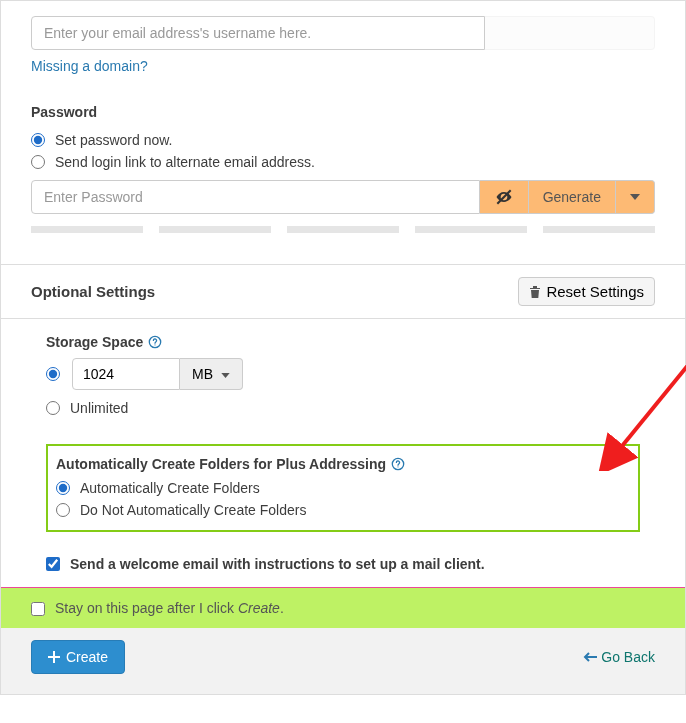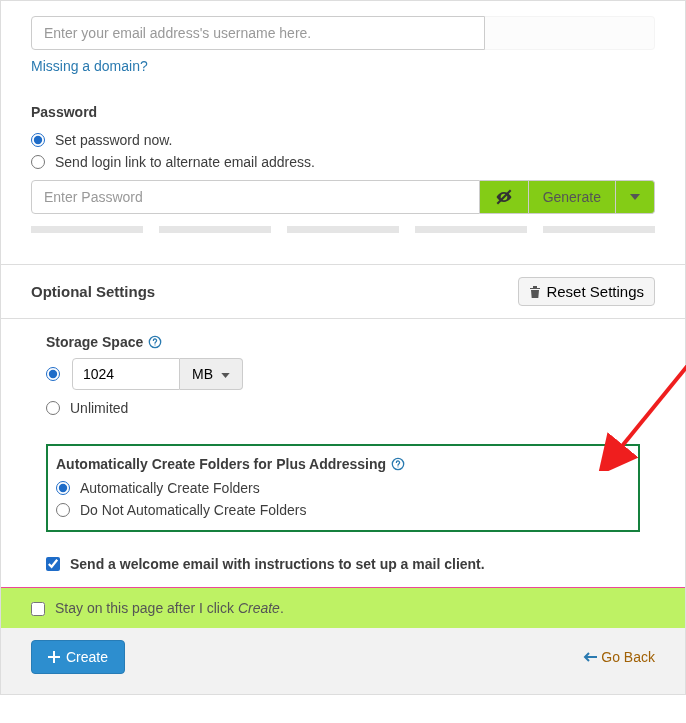--- a/index.html
+++ b/index.html
@@ -12,41 +12,41 @@
 .input-group { display: flex; width: 100%; }
 .text-input { flex: 1; padding: 8px 12px; border: 1px solid #ccc; border-radius: 4px 0 0 4px; font-size: 14px; color: #333; }
 .text-input::placeholder { color: #999; }
 .domain-box { display: flex; align-items: center; padding: 0 8px; gap: 8px; border: 1px solid #ddd; border-left: none; border-radius: 0 4px 4px 0; background: #f8f8f8; min-width: 170px; opacity: 0.3; }
 .link { color: #2a7ab0; text-decoration: none; font-size: 14px; display: inline-block; margin-top: 8px; }
 .radio-row { display: flex; align-items: center; gap: 10px; margin-bottom: 6px; font-size: 14px; color: #3d3d3d; }
 .radio { width: 14px; height: 14px; accent-color: #1e6cc8; }
 .password-group { display: flex; margin-top: 10px; }
 .pw-input { flex: 1; padding: 8px 12px; border: 1px solid #ccc; border-radius: 4px 0 0 4px; font-size: 14px; }
 .pw-input::placeholder { color: #999; }
-.pw-btn { padding: 0 14px; border: 1px solid #ccc; border-left: none; background: #84cc16; display: flex; align-items: center; justify-content: center; font-size: 14px; color: #555; cursor: pointer; }
+.pw-btn { padding: 0 14px; border: 1px solid #ccc; border-left: none; background: #fdba74; display: flex; align-items: center; justify-content: center; font-size: 14px; color: #555; cursor: pointer; }
 .pw-btn:last-of-type { border-radius: 0 4px 4px 0; }
 .strength-bars { display: flex; gap: 16px; margin-top: 12px; }
 .bar { height: 7px; background: #e5e5e5; border-radius: 0; flex: 1; }
 .divider { border-top: 1px solid #ddd; margin-top: 16px; }
 .optional-header { display: flex; justify-content: space-between; align-items: center; padding: 12px 30px; border-bottom: 1px solid #ddd; }
 .optional-title { font-weight: 700; color: #3d3d3d; font-size: 15px; }
 .reset-btn { padding: 5px 10px; border: 1px solid #ccc; background: #f5f5f5; border-radius: 4px; font-size: 15px; color: #000000; display: flex; align-items: center; gap: 5px; cursor: pointer; }
 .sub-section { padding: 15px 45px; }
 .storage-row { display: flex; align-items: center; gap: 12px; margin-bottom: 10px; }
 .storage-input { width: 108px; padding: 7px 10px; border: 1px solid #ccc; border-radius: 4px 0 0 4px; font-size: 14px; background: #fff; }
 .unit-btn { padding: 7px 12px; border: 1px solid #ccc; border-left: none; background: #eee; border-radius: 0 4px 4px 0; font-size: 14px; cursor: pointer; }
-.highlight-box { border: 2px solid #15803d; padding: 10px 8px 12px 8px; margin-top: 28px; position: relative; }
+.highlight-box { border: 2px solid #84cc16; padding: 10px 8px 12px 8px; margin-top: 28px; position: relative; }
 .arrow-svg { position: absolute; top: -145px; right: -120px; pointer-events: none; }
 .check-row { display: flex; align-items: center; gap: 10px; font-size: 14px; font-weight: 600; color: #3d3d3d; margin-top: 24px; }
 .checkbox { width: 14px; height: 14px; accent-color: #1e6cc8; }
 .footer-stay { background: #bef264; border-top: 1px solid #ec4899; padding: 12px 30px; font-size: 14px; color: #555; display: flex; align-items: flex-end; gap: 10px; }
 .footer-stay em { font-style: italic; }
 .footer-actions { background: #f2f2f2; padding: 12px 30px 20px 30px; display: flex; justify-content: space-between; align-items: center; }
 .create-btn { background: #2d8ecf; border: 1px solid #277cb6; color: #fff; padding: 8px 16px; border-radius: 4px; font-size: 14px; display: flex; align-items: center; gap: 6px; cursor: pointer; }
-.goback { color: #a16207; text-decoration: none; font-size: 14px; display: flex; align-items: center; gap: 4px; }
+.goback { color: #0f766e; text-decoration: none; font-size: 14px; display: flex; align-items: center; gap: 4px; }
 .eye-icon svg, .trash-icon svg, .plus-icon svg, .arrow-left-icon svg, .caret-icon svg { display: block; }
 </style>
 </head>
 <body>
 
 <div class="container">
 
   <div class="section">
     <div class="input-group">
       <input type="text" class="text-input" placeholder="Enter your email address's username here." style="">

